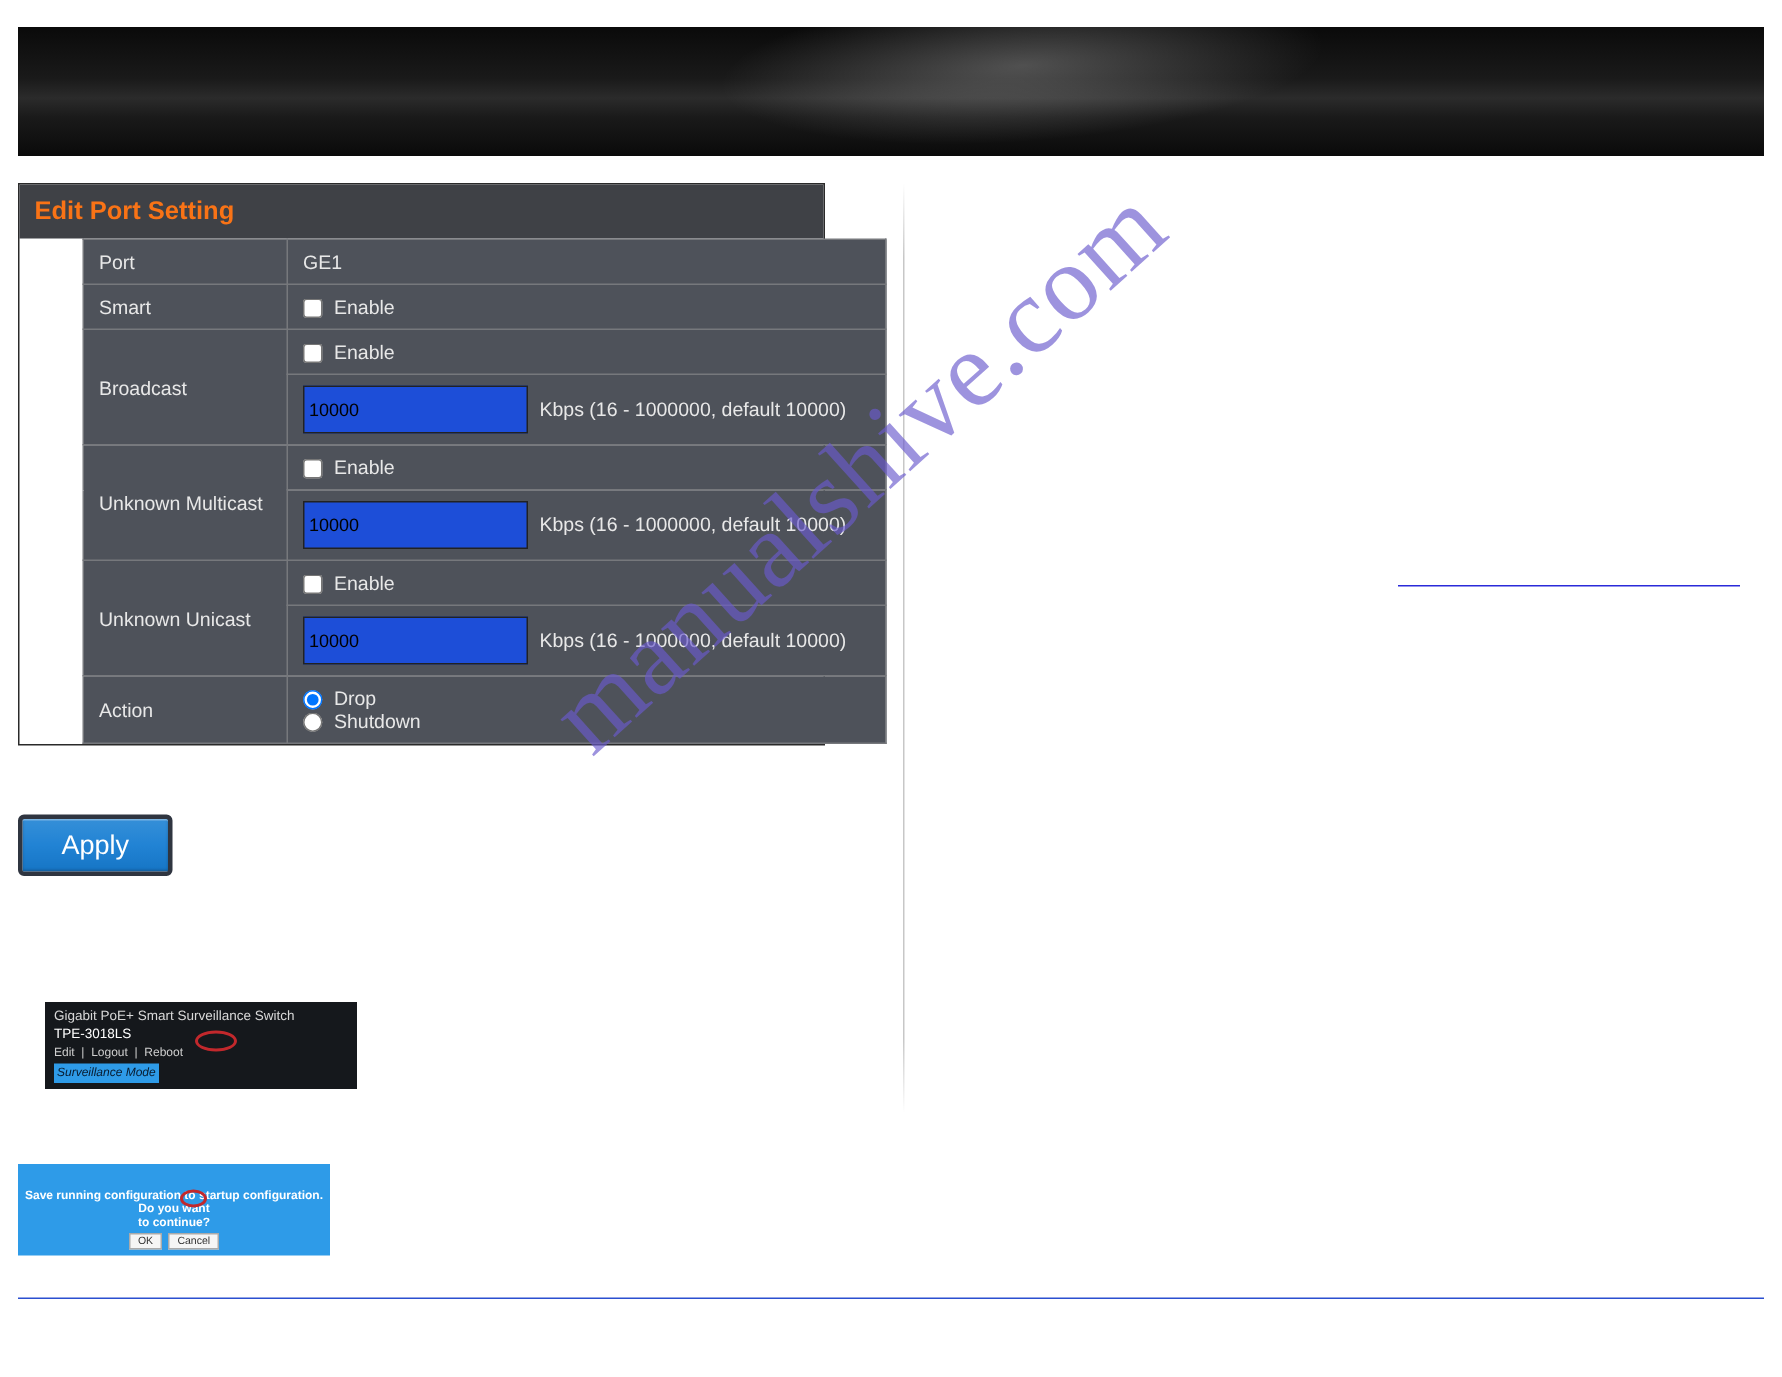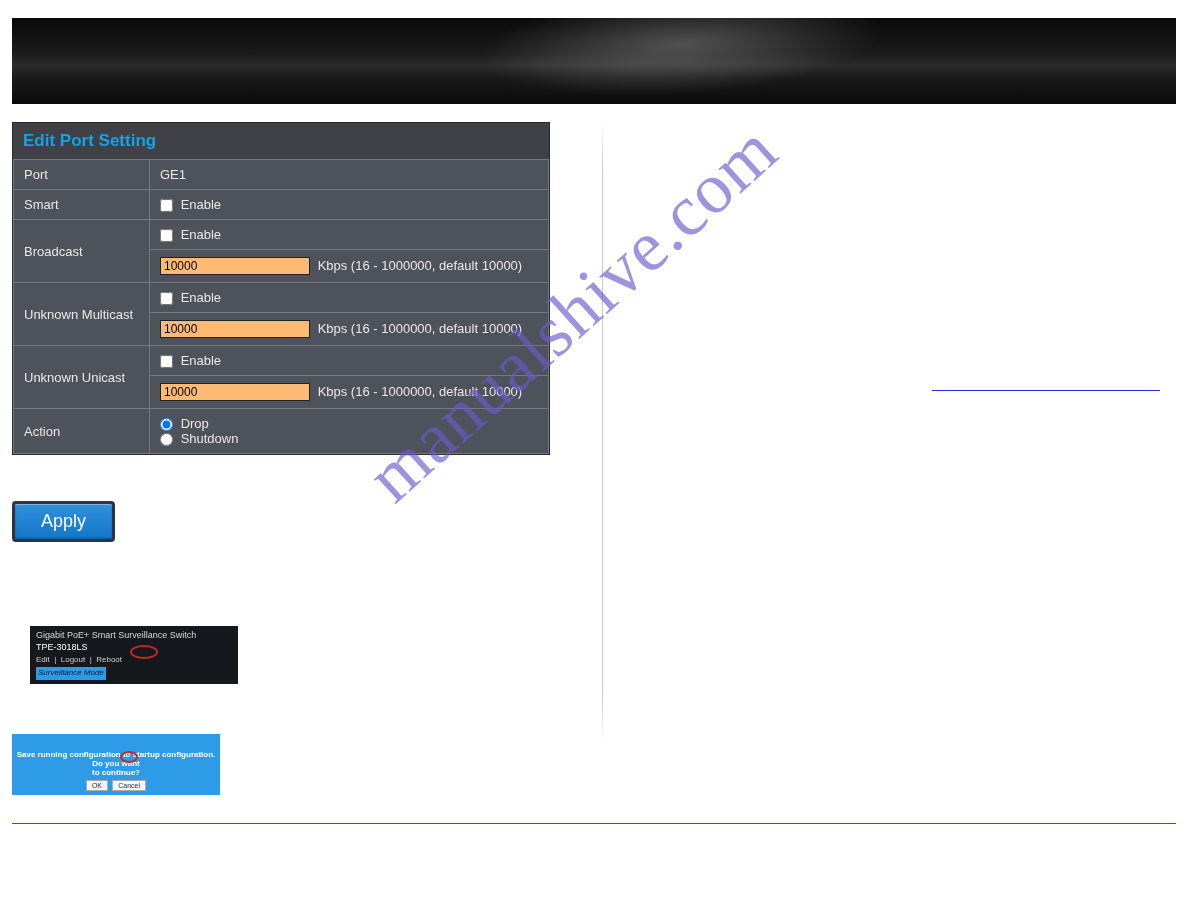--- a/index.html
+++ b/index.html
@@ -37,45 +37,46 @@
   height: 620px;
   width: 1px;
   background: linear-gradient(180deg, rgba(0,0,0,0), rgba(0,0,0,0.22) 8%, rgba(0,0,0,0.22) 92%, rgba(0,0,0,0));
 }
 .settings-panel {
   width: 538px;
   border: 1px solid #2a2a2a;
 }
 .panel-title {
   background: #3f4146;
-  color: #0ea5e9;
+  color: #f97316;
   font-weight: bold;
   font-size: 17px;
   padding: 8px 10px;
 }
 .settings-table {
   width: 100%;
   border-collapse: collapse;
   color: #e8e8e8;
   font-size: 13px;
+  margin-left: 42px;
 }
 .settings-table td {
   border: 1px solid #76787c;
   background: #4e525a;
   padding: 7px 10px;
   vertical-align: middle;
 }
 .settings-table td.label {
   width: 136px;
   white-space: nowrap;
 }
 .settings-table input[type="text"] {
   width: 150px;
-  height: 18px;
-  background: #fdba74;
+  height: 32px;
+  background: #1d4ed8;
   color: #000;
   border: 1px solid #222;
   font-family: Verdana, Arial, sans-serif;
   font-size: 12px;
   padding: 0 3px;
   vertical-align: middle;
 }
 .settings-table input[type="checkbox"],
 .settings-table input[type="radio"] {
   vertical-align: middle;

